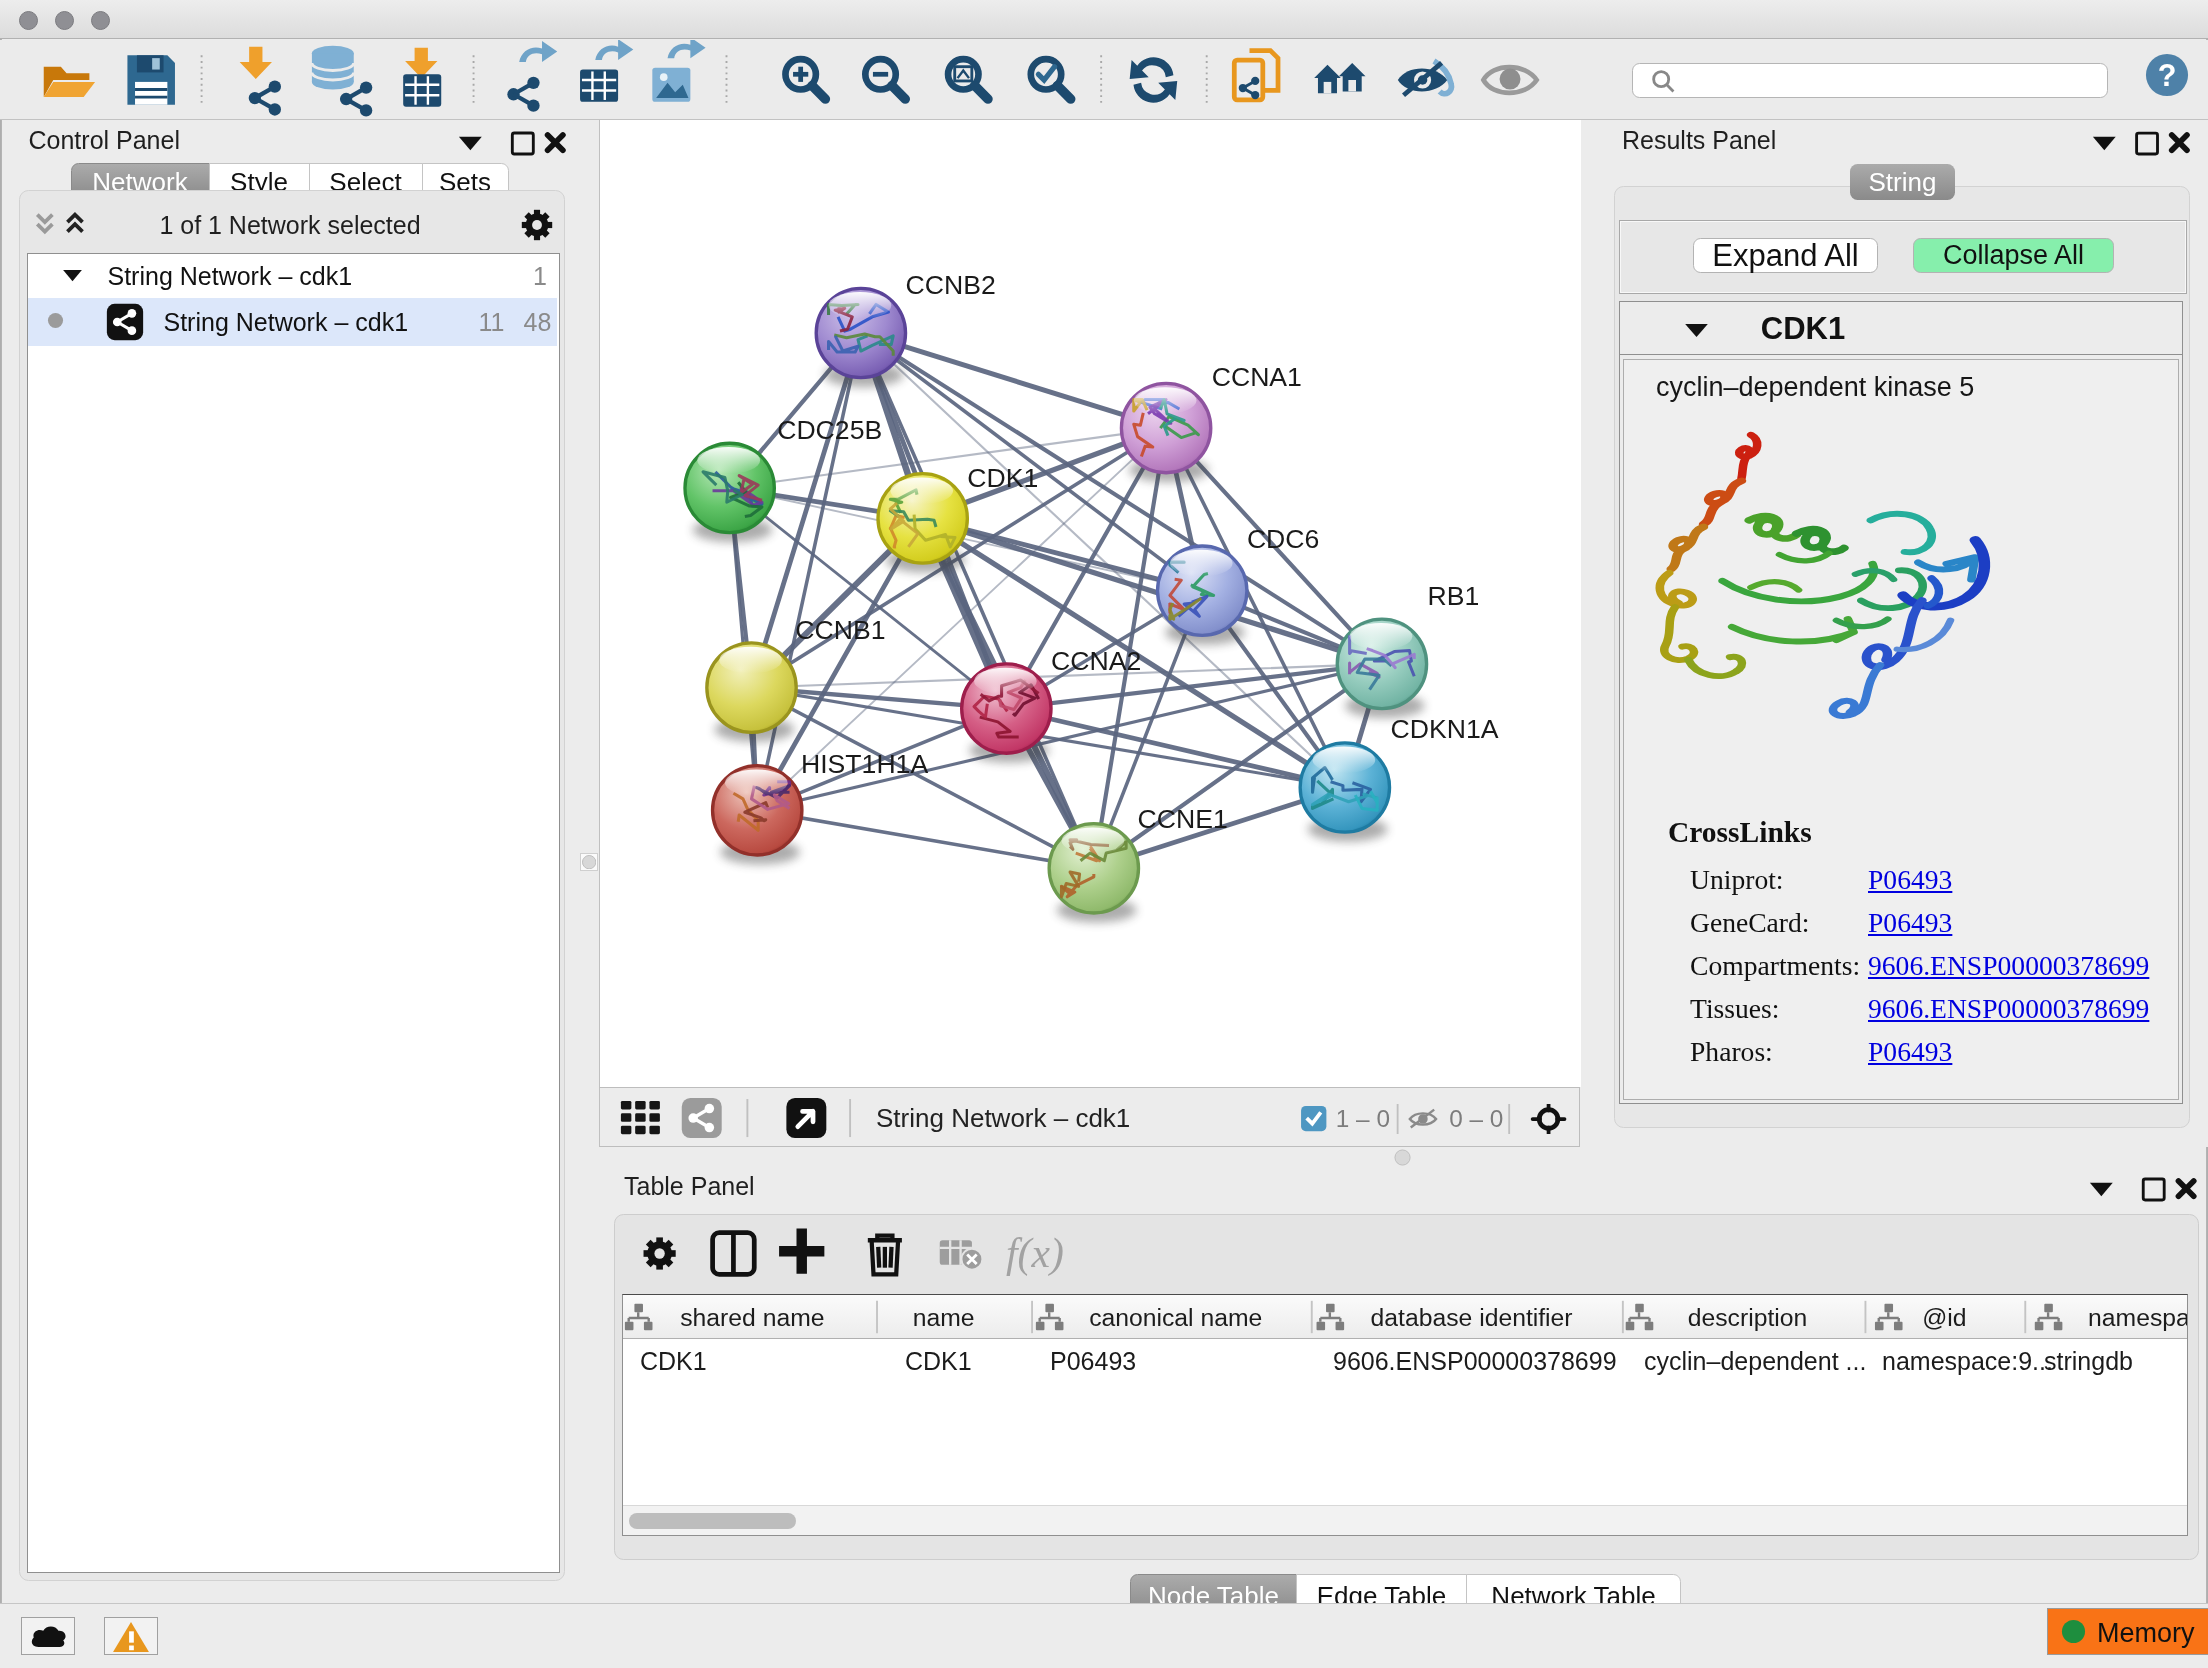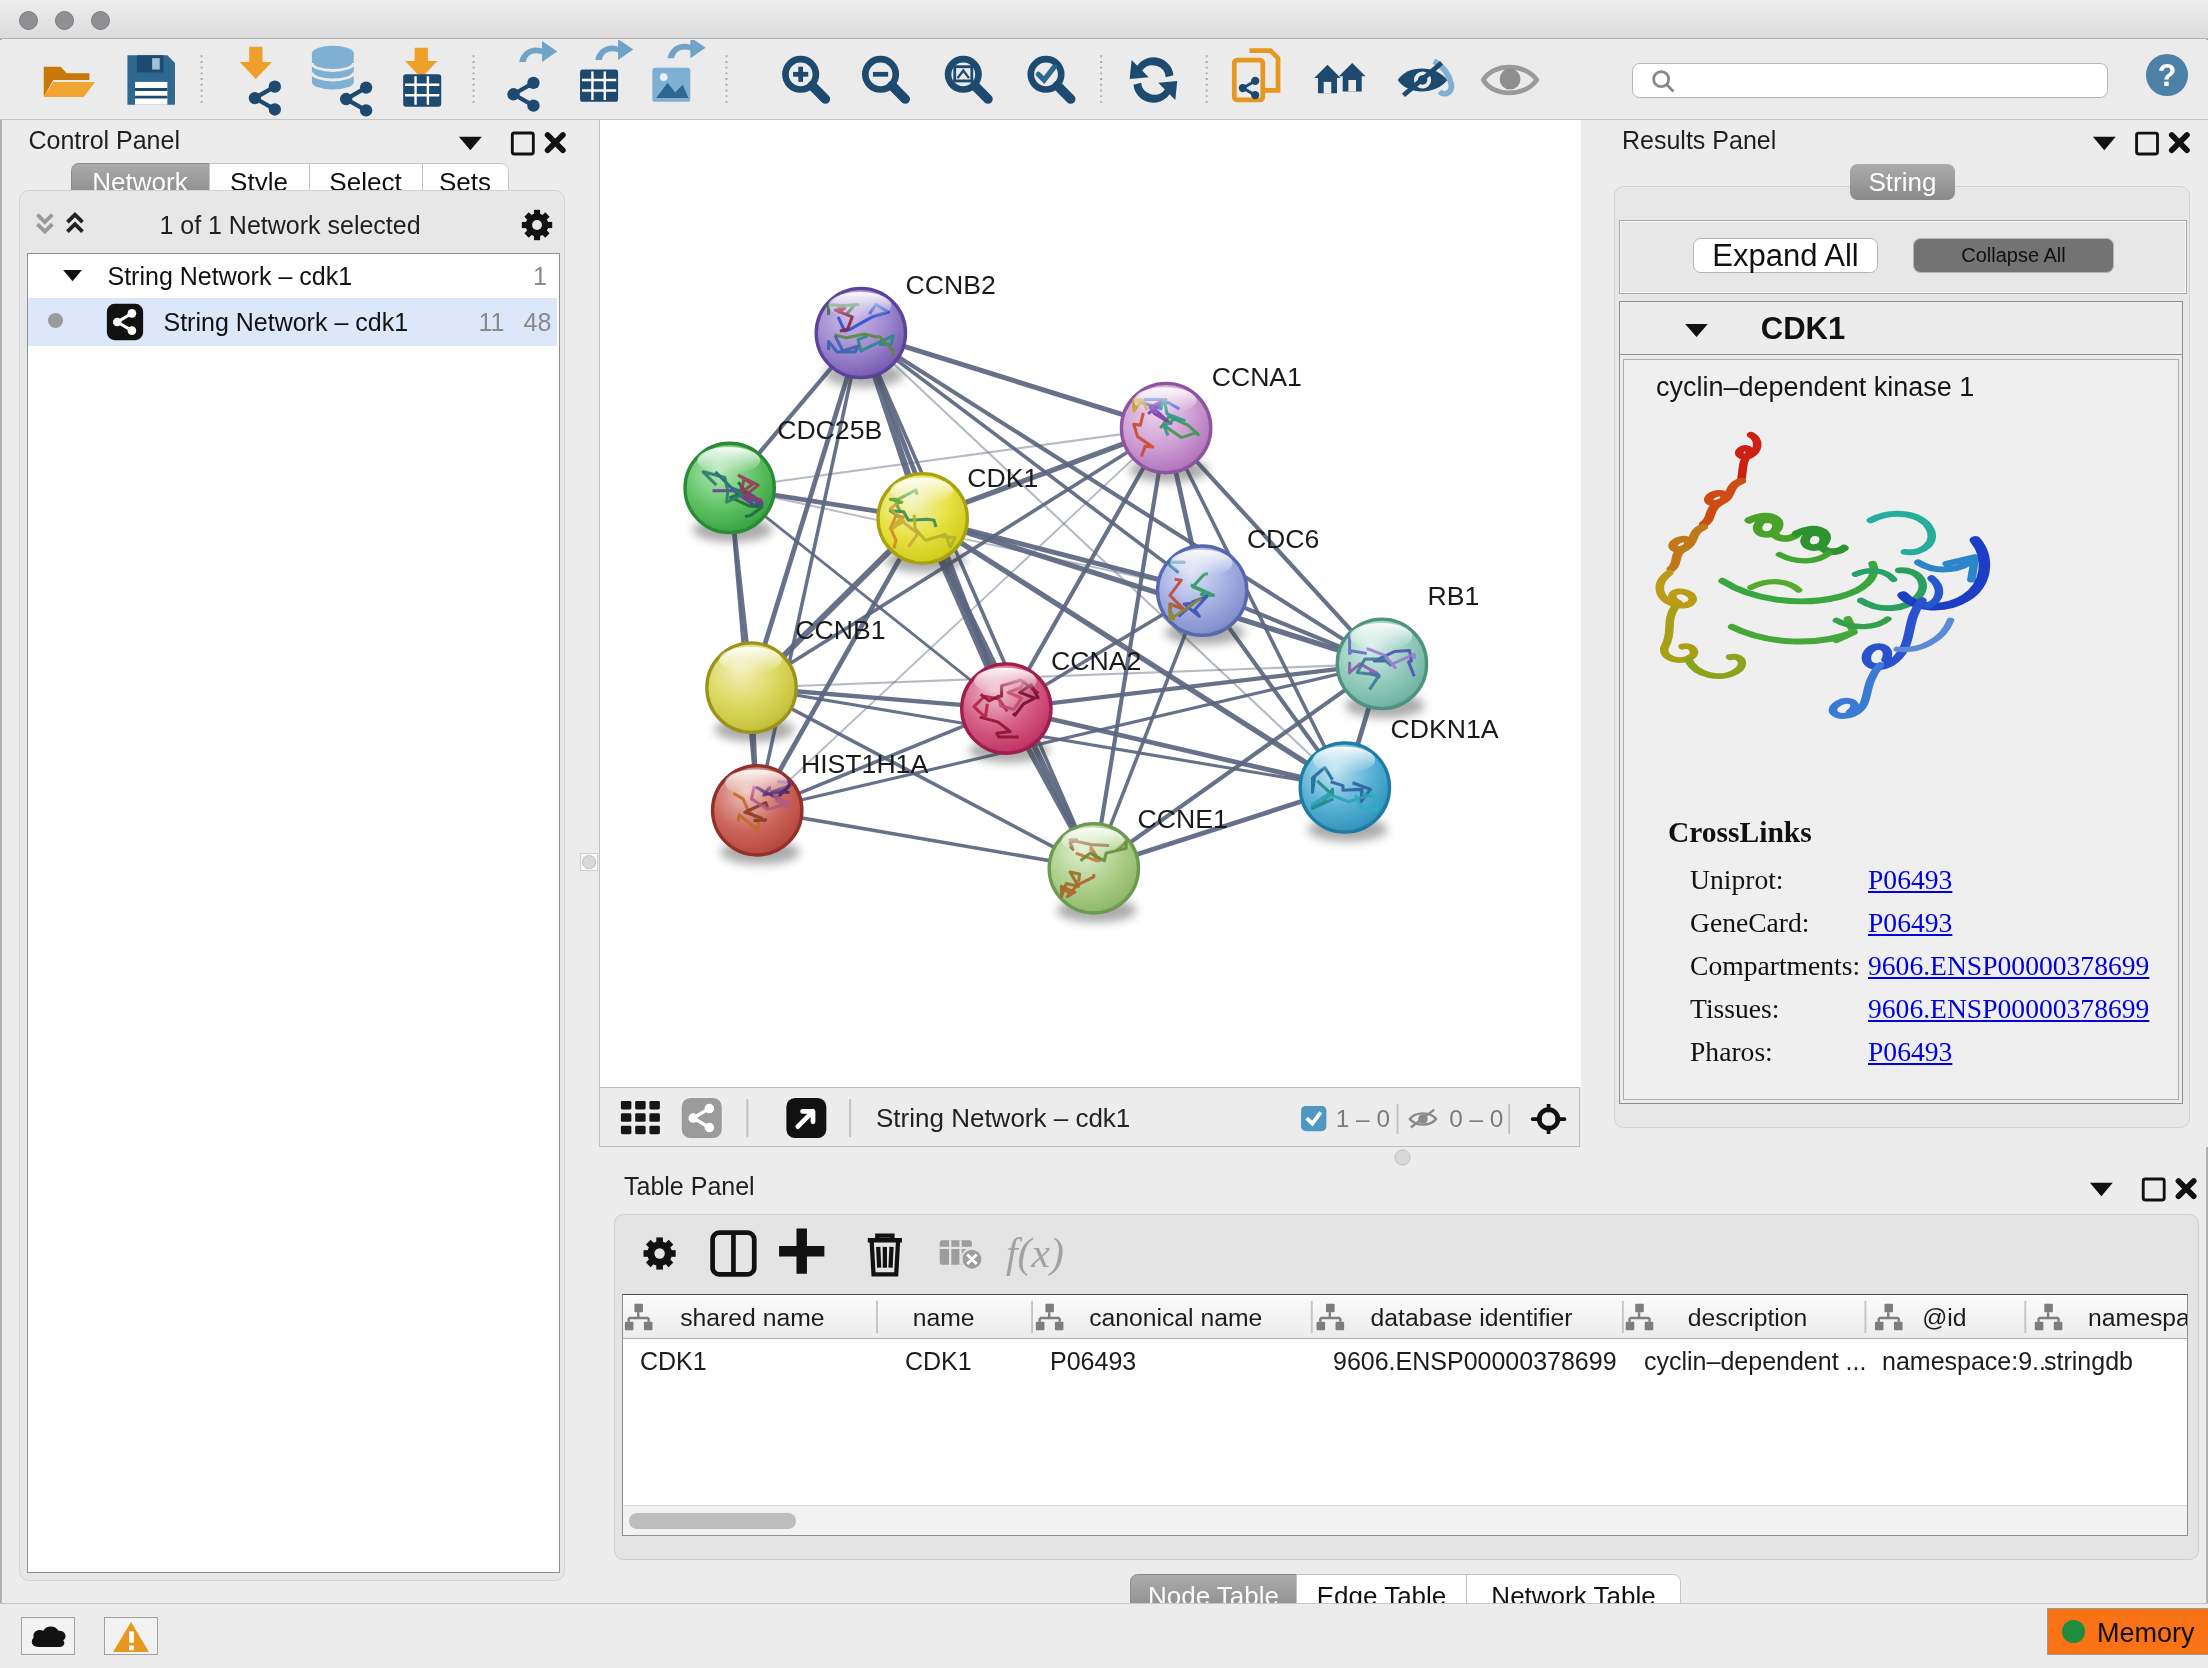--- a/index.html
+++ b/index.html
@@ -599,30 +599,30 @@
   <div class="ptitle abs" style="left:41px;top:5.7px;">Results Panel</div>
   <svg class="abs" style="left:510px;top:11.4px;" width="114" height="25" viewBox="0 0 120 26">
     <path d="M2 6 L26 6 L14 20 Z" fill="#111"></path>
     <rect x="48" y="2" width="22" height="22" fill="none" stroke="#111" stroke-width="3" rx="2"></rect>
     <path d="M85 4 L101 20 M101 4 L85 20" stroke="#111" stroke-width="6" stroke-linecap="round"></path>
   </svg>
   <div class="abs" style="left:269px;top:44px;width:105px;height:36px;border-radius:7.6px;background:linear-gradient(#ababab,#8a8a8a);color:#fff;font-size:26px;text-align:center;line-height:36px;z-index:5;">String</div>
   <div class="abs" style="left:33px;top:66px;width:576px;height:942px;background:#e7e7e7;border:1px solid #d2d2d2;border-radius:9.5px;"></div>
   <div class="abs" style="left:38px;top:100px;width:568px;height:74px;border:1px solid #a8a8a8;box-shadow:inset 0 0 0 1px #f8f8f8;"></div>
   <div class="abs" style="left:112px;top:118px;width:185px;height:35px;background:#fff;border:1px solid #b3b3b3;border-radius:7.6px;font-size:31px;text-align:center;line-height:33px;color:#111;">Expand All</div>
-  <div class="abs" style="left:332px;top:118px;width:201px;height:35px;background:#737373;border:1px solid #b3b3b3;border-radius:7.6px;font-size:20px;text-align:center;line-height:33px;color:#111;">Collapse All</div>
+  <div class="abs" style="left:332px;top:118px;width:201px;height:35px;background:#86efac;border:1px solid #b3b3b3;border-radius:7.6px;font-size:27px;text-align:center;line-height:33px;color:#111;">Collapse All</div>
   <div class="abs" style="left:38px;top:181px;width:564px;height:803px;border:1px solid #8f8f8f;background:#ececec;"></div>
   <div class="abs" style="left:38px;top:181px;width:564px;height:54px;border-bottom:1px solid #8f8f8f;">
     <svg class="abs" style="left:64px;top:21px;" width="27" height="17" viewBox="0 0 28 18">
         <path d="M2 2 L26 2 L14 16 Z" fill="#111"></path>
       </svg>
     <div class="abs" style="left:46px;top:9.5px;width:276px;text-align:center;font-size:31px;font-weight:bold;color:#111;">CDK1</div>
   </div>
   <div class="abs" style="left:42px;top:239px;width:556px;height:741px;border:1px solid #adadad;background:#efefef;">
-    <div class="abs" style="left:32px;top:12.4px;font-size:27px;color:#161616;">cyclin–dependent kinase 1</div>
+    <div class="abs" style="left:32px;top:12.4px;font-size:27px;color:#161616;">cyclin–dependent kinase 5</div>
     <svg class="abs" style="left:13.3px;top:63px;" width="380" height="342" viewBox="0 0 400 520" preserveAspectRatio="none">
       <g fill="none" stroke-linecap="round">
         <path d="M120 18 C130 26 128 44 118 50 C110 55 104 46 110 40 C116 34 122 42 116 50 C110 60 112 72 110 84" stroke="#cc2010" stroke-width="9"></path>
         <path d="M110 88 C94 96 102 112 88 120 C76 127 70 114 82 108 C92 103 98 114 86 122 C74 132 80 146 70 154" stroke="#cc4c14" stroke-width="10"></path>
         <path d="M70 158 C56 166 62 182 50 190 C40 197 32 186 44 178 C54 172 60 184 48 192 C38 200 44 214 36 222" stroke="#c07818" stroke-width="10"></path>
         <path d="M34 228 C18 244 22 268 40 276 C56 283 66 266 52 258 C40 251 30 264 44 274" stroke="#bc9c16" stroke-width="9"></path>
         <path d="M40 280 C30 300 38 318 30 338 C24 354 40 366 54 358 C66 350 58 336 48 340" stroke="#a8a014" stroke-width="9"></path>
         <path d="M54 360 C62 384 88 392 104 378 C116 368 110 352 98 356" stroke="#8ca41c" stroke-width="9"></path>
         <path d="M118 148 C136 134 154 144 148 160 C142 176 122 170 128 154 C132 142 152 146 146 162 C140 176 160 180 168 170" stroke="#4aa22a" stroke-width="10"></path>
         <path d="M168 168 C186 154 204 164 198 180 C192 196 172 190 178 174 C182 162 202 166 196 182 C190 196 210 200 218 190" stroke="#2e9230" stroke-width="10"></path>

